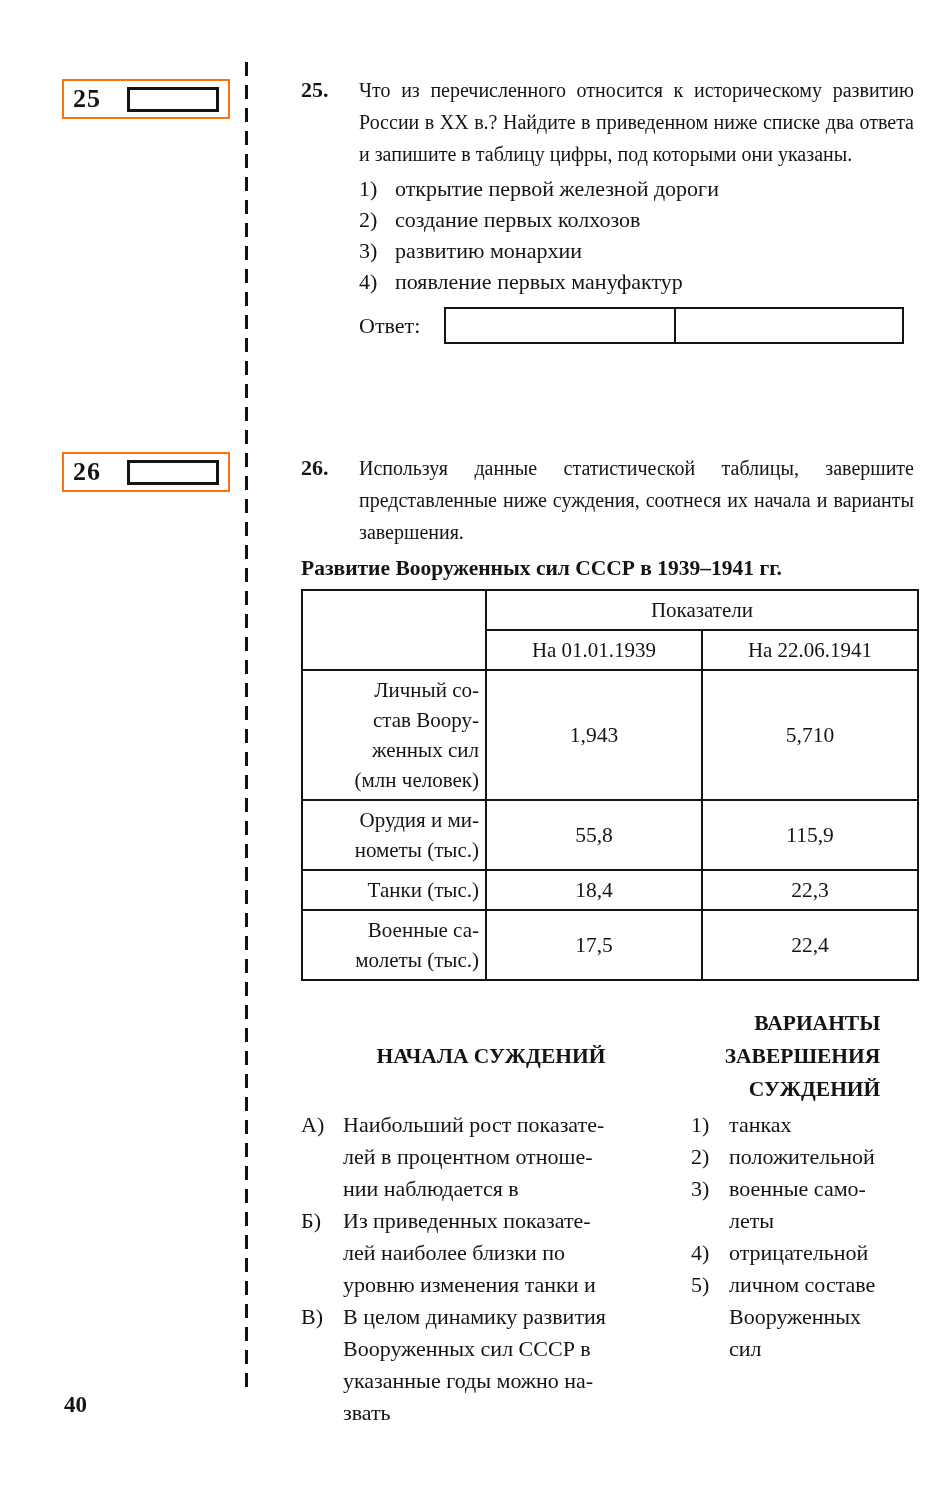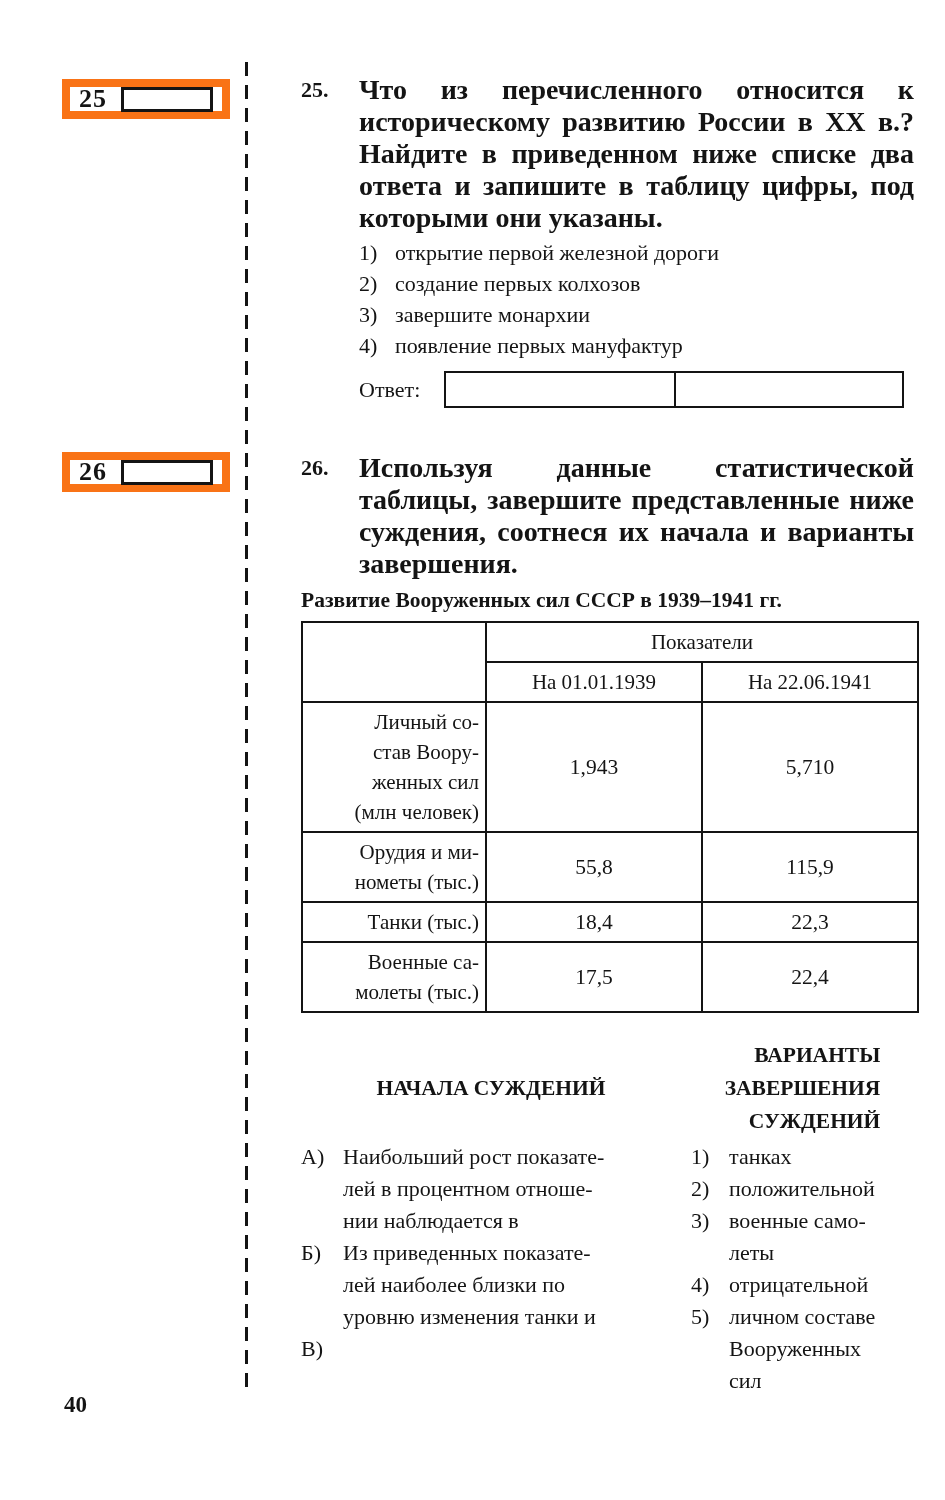--- a/index.html
+++ b/index.html
@@ -5,38 +5,38 @@
   * { margin:0; padding:0; box-sizing:border-box; }
   html,body { background:#dcdcdc; }
   .page {
     position:relative; width:945px; height:1500px; background:#ffffff;
     font-family:"Liberation Serif", serif; color:#141414; overflow:hidden;
   }
 
   
   .margin-box{
     position:absolute; left:62px; width:168px; height:40px;
-    border:8px solid #f97316; display:flex; align-items:center; padding:0 9px;
+    border:2px solid #f97316; display:flex; align-items:center; padding:0 9px;
   }
   .margin-box .mnum{ font-size:26px; font-weight:bold; letter-spacing:1px; }
   .margin-box .score-box{ margin-left:auto; width:92px; height:25px; border:3px solid #141414; background:#fff; }
 
   
   .dashed-rule{
     position:absolute; left:245px; top:62px; width:3px; height:1326px;
     background:repeating-linear-gradient(to bottom,#141414 0 14px,transparent 14px 23px);
   }
 
   .question{ position:absolute; left:265px; width:613px;margin-left:36px; }
   .q25{ top:74px; }
   .q26{ top:452px; }
 
   .q-head{ display:flex; }
   .q-num{ width:58px; flex-shrink:0; font-size:22px; font-weight:bold; line-height:32px; }
-  .q-text{ font-size:28px; line-height:32px; text-align:justify;font-weight:bold; }
+  .q-text{ font-size:20px; line-height:32px; text-align:justify; }
 
   .options{ margin-left:58px; margin-top:3px; }
   .option{ display:flex; font-size:22px; line-height:31px; }
   .option .onum{ width:36px; flex-shrink:0; }
 
   .answer-row{ margin-left:58px; margin-top:10px; display:flex; align-items:center; }
   .answer-label{ font-size:22px; }
   .answer-table{ display:flex; margin-left:24px; border:2.5px solid #141414; }
   .answer-cell{ width:228px; height:33px; background:#fff; }
   .answer-cell + .answer-cell{ border-left:2.5px solid #141414; }
@@ -94,21 +94,21 @@
       <div class="option">
         <span class="onum">1)</span>
         <span class="otext">открытие первой железной дороги</span>
       </div>
       <div class="option">
         <span class="onum">2)</span>
         <span class="otext">создание первых колхозов</span>
       </div>
       <div class="option">
         <span class="onum">3)</span>
-        <span class="otext">завершите монархии</span>
+        <span class="otext">развитию монархии</span>
       </div>
       <div class="option">
         <span class="onum">4)</span>
         <span class="otext">появление первых мануфактур</span>
       </div>
     </div>
     <div class="answer-row">
       <span class="answer-label">Ответ:</span>
       <div class="answer-table">
         <div class="answer-cell"></div>
@@ -181,20 +181,24 @@
 нии наблюдается в</span>
           </div>
           <div class="m-item">
             <span class="inum">Б)</span>
             <span class="itext">Из приведенных показате-
 лей наиболее близки по
 уровню изменения танки и</span>
           </div>
           <div class="m-item">
             <span class="inum">В)</span>
+            <span class="itext">В целом динамику развития
+Вооруженных сил СССР в
+указанные годы можно на-
+звать</span>
           </div>
         </div>
       </div>
       <div class="m-right">
         <div class="m-header">ВАРИАНТЫ
 ЗАВЕРШЕНИЯ
 СУЖДЕНИЙ</div>
         <div class="m-items">
           <div class="m-item">
             <span class="inum">1)</span>

